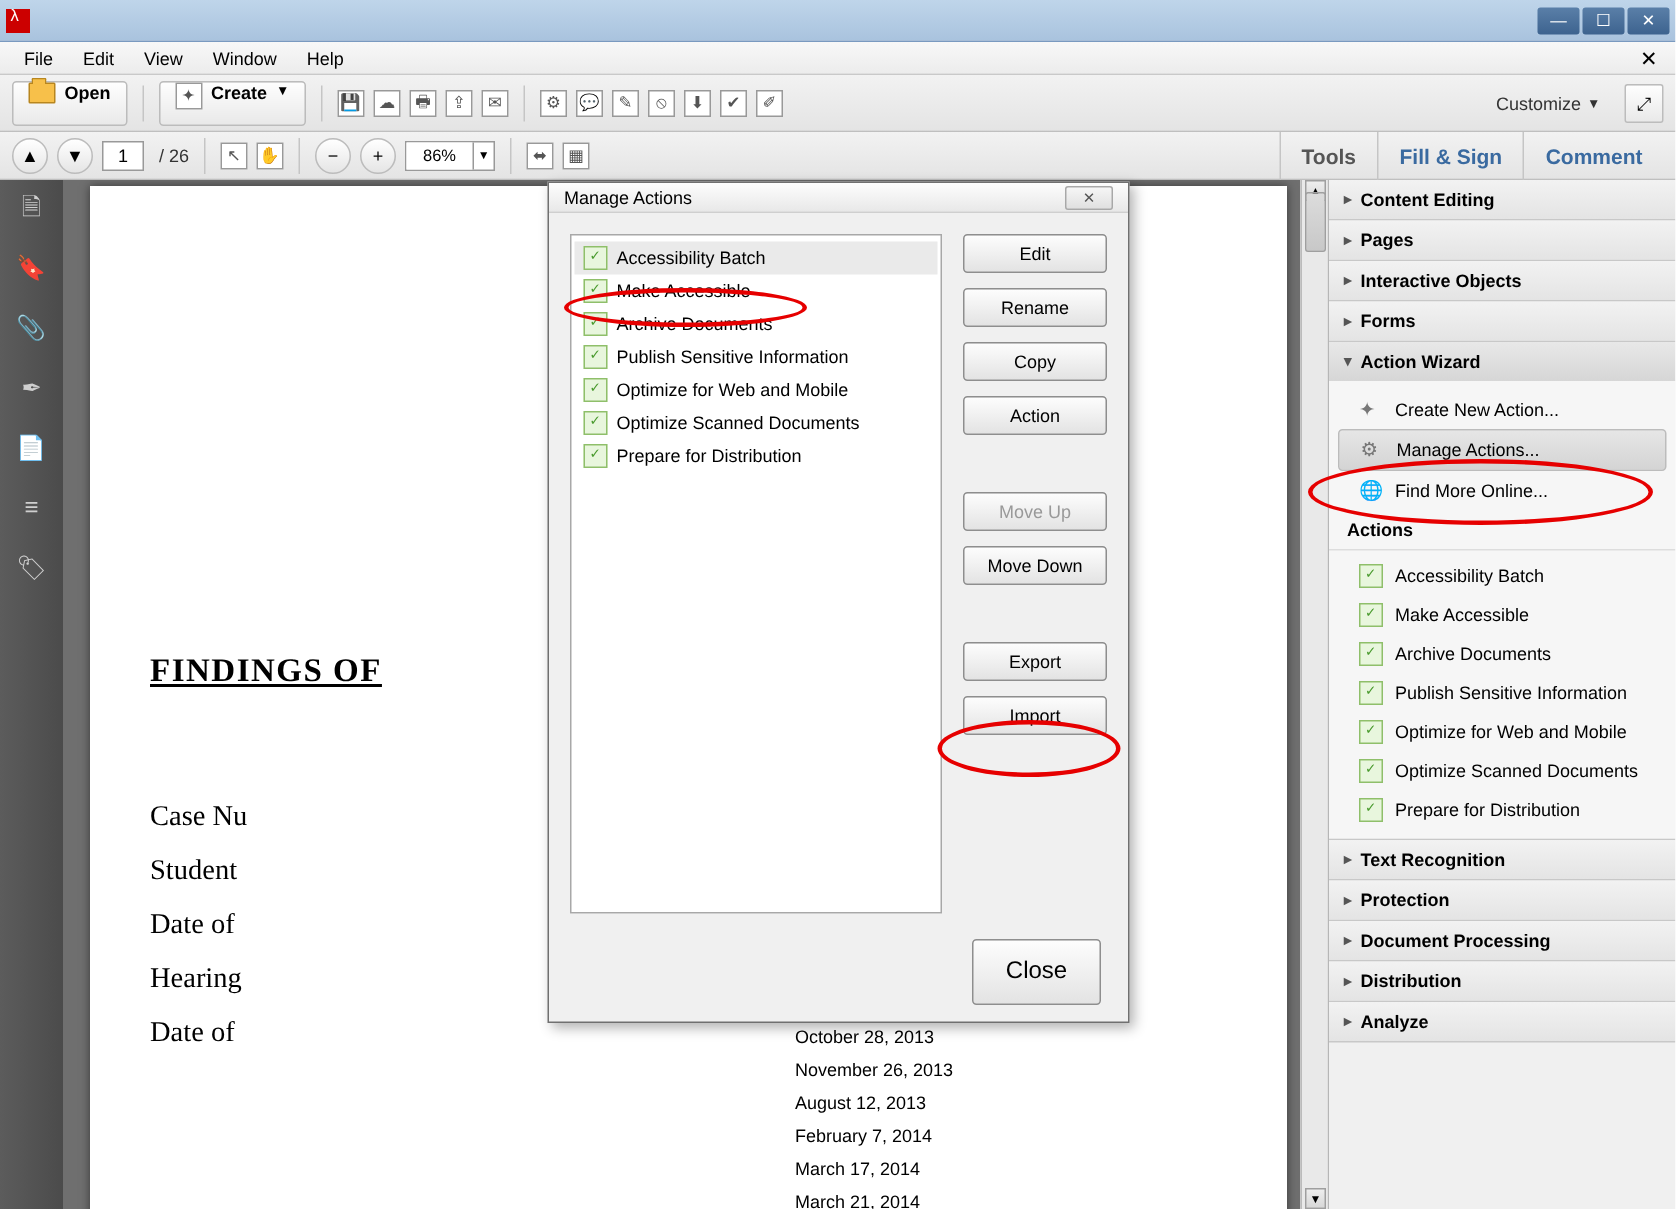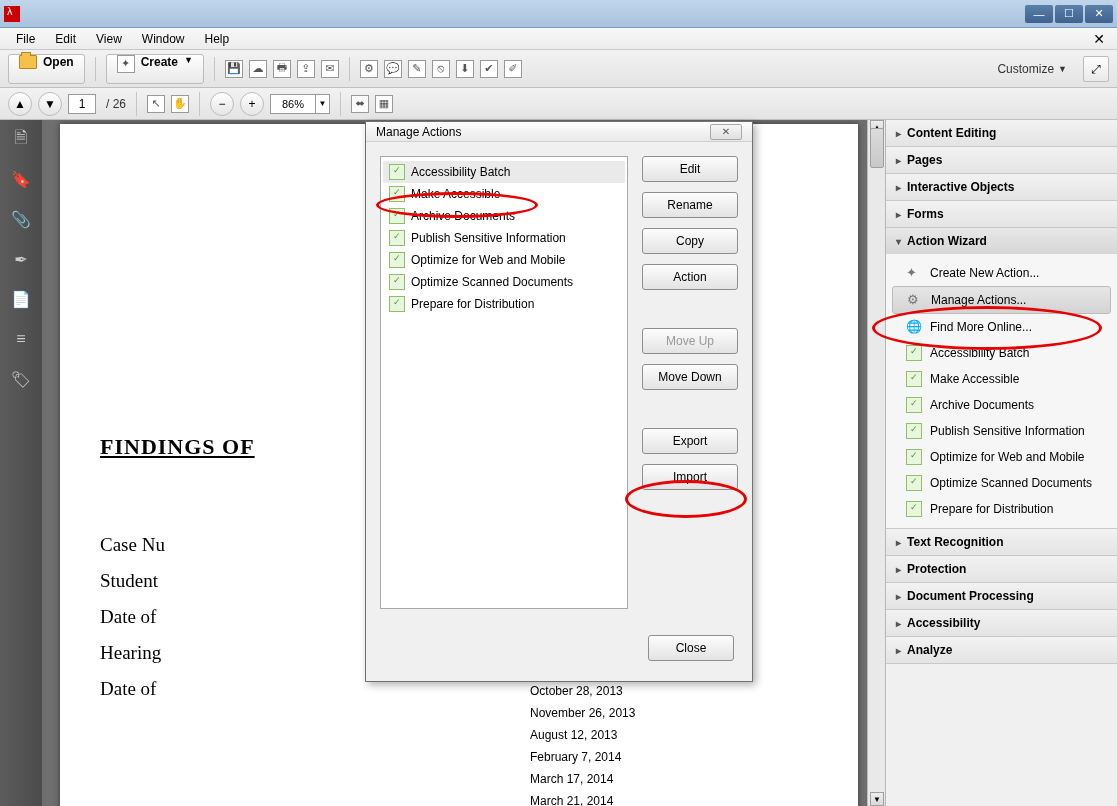--- a/index.html
+++ b/index.html
@@ -78,21 +78,21 @@
 .dialog .dlg-body { padding:14px; display:flex; gap:14px; height:calc(100% - 28px - 50px);}
 .dlg-label { font-size:12px; margin-bottom:8px; display:block;}
 .dlg-list { flex:1; background:#fff; border:1px solid #a8a8a8; padding:4px 2px; height:100%; overflow:auto;}
 .dlg-list .li { padding:3px 6px; display:flex; align-items:center; gap:6px; font-size:12px; cursor:default;}
 .dlg-list .li.sel { background:#eaeaea; }
 .dlg-btns { width:96px; display:flex; flex-direction:column; gap:10px; }
 .dlg-btns button { height:26px; border:1px solid #8e8e8e; border-radius:3px; background:linear-gradient(#fdfdfd,#e3e3e3); font-size:12px; cursor:default;}
 .dlg-btns button:disabled { color:#999; }
 .dlg-btns .gap { height:18px; }
 .dlg-footer { height:50px; display:flex; align-items:center; justify-content:flex-end; padding:0 18px;}
-.dlg-footer button { width:86px; height:26px; border:1px solid #8e8e8e; border-radius:3px; background:linear-gradient(#fdfdfd,#e3e3e3); font-size:12px; cursor:default;}
+.dlg-footer button { width:86px; height:44px; border:1px solid #8e8e8e; border-radius:3px; background:linear-gradient(#fdfdfd,#e3e3e3); font-size:16px; cursor:default;}
 
 
 .annot { position:absolute; border:3px solid #e60000; border-radius:50%; pointer-events:none; }
 
 </style>
 </head>
 <body>
 
 <div class="titlebar">
   <div class="app-icon"></div>
@@ -157,20 +157,25 @@
   <div class="sep"></div>
   <div class="arrow-btn">−</div>
   <div class="arrow-btn">+</div>
   <div class="zoom-combo">
     <input value="86%" style="">
     <div class="dd">▼</div>
   </div>
   <div class="sep"></div>
   <span class="icon-sq">⬌</span>
   <span class="icon-sq">▦</span>
+  <div class="right-tabs">
+    <div class="tab tools">Tools</div>
+    <div class="tab">Fill &amp; Sign</div>
+    <div class="tab">Comment</div>
+  </div>
 </div>
 
 <div class="main">
 
   <div class="leftbar">
     <div class="li">🗎</div>
     <div class="li">🔖</div>
     <div class="li">📎</div>
     <div class="li">✒</div>
     <div class="li">📄</div>
@@ -242,20 +247,21 @@
             <span>Create New Action...</span>
           </div>
         <div class="item selected">
             <span class="gear-ic">⚙</span>
             <span>Manage Actions...</span>
           </div>
         <div class="item">
             <span class="gear-ic">🌐</span>
             <span>Find More Online...</span>
           </div>
+        <div class="group-label">Actions</div>
         <div class="item">
             <span class="action-ic"></span>
             <span>Accessibility Batch</span>
           </div>
         <div class="item">
             <span class="action-ic"></span>
             <span>Make Accessible</span>
           </div>
         <div class="item">
             <span class="action-ic"></span>
@@ -293,21 +299,21 @@
       </div>
     <div class="acc">
         <div class="acc-header">
           <span class="chev">▸</span>
           <span>Document Processing</span>
         </div>
       </div>
     <div class="acc">
         <div class="acc-header">
           <span class="chev">▸</span>
-          <span>Accessibility</span>
+          <span>Distribution</span>
         </div>
       </div>
     <div class="acc">
         <div class="acc-header">
           <span class="chev">▸</span>
           <span>Analyze</span>
         </div>
       </div>
   </div>
 </div>

